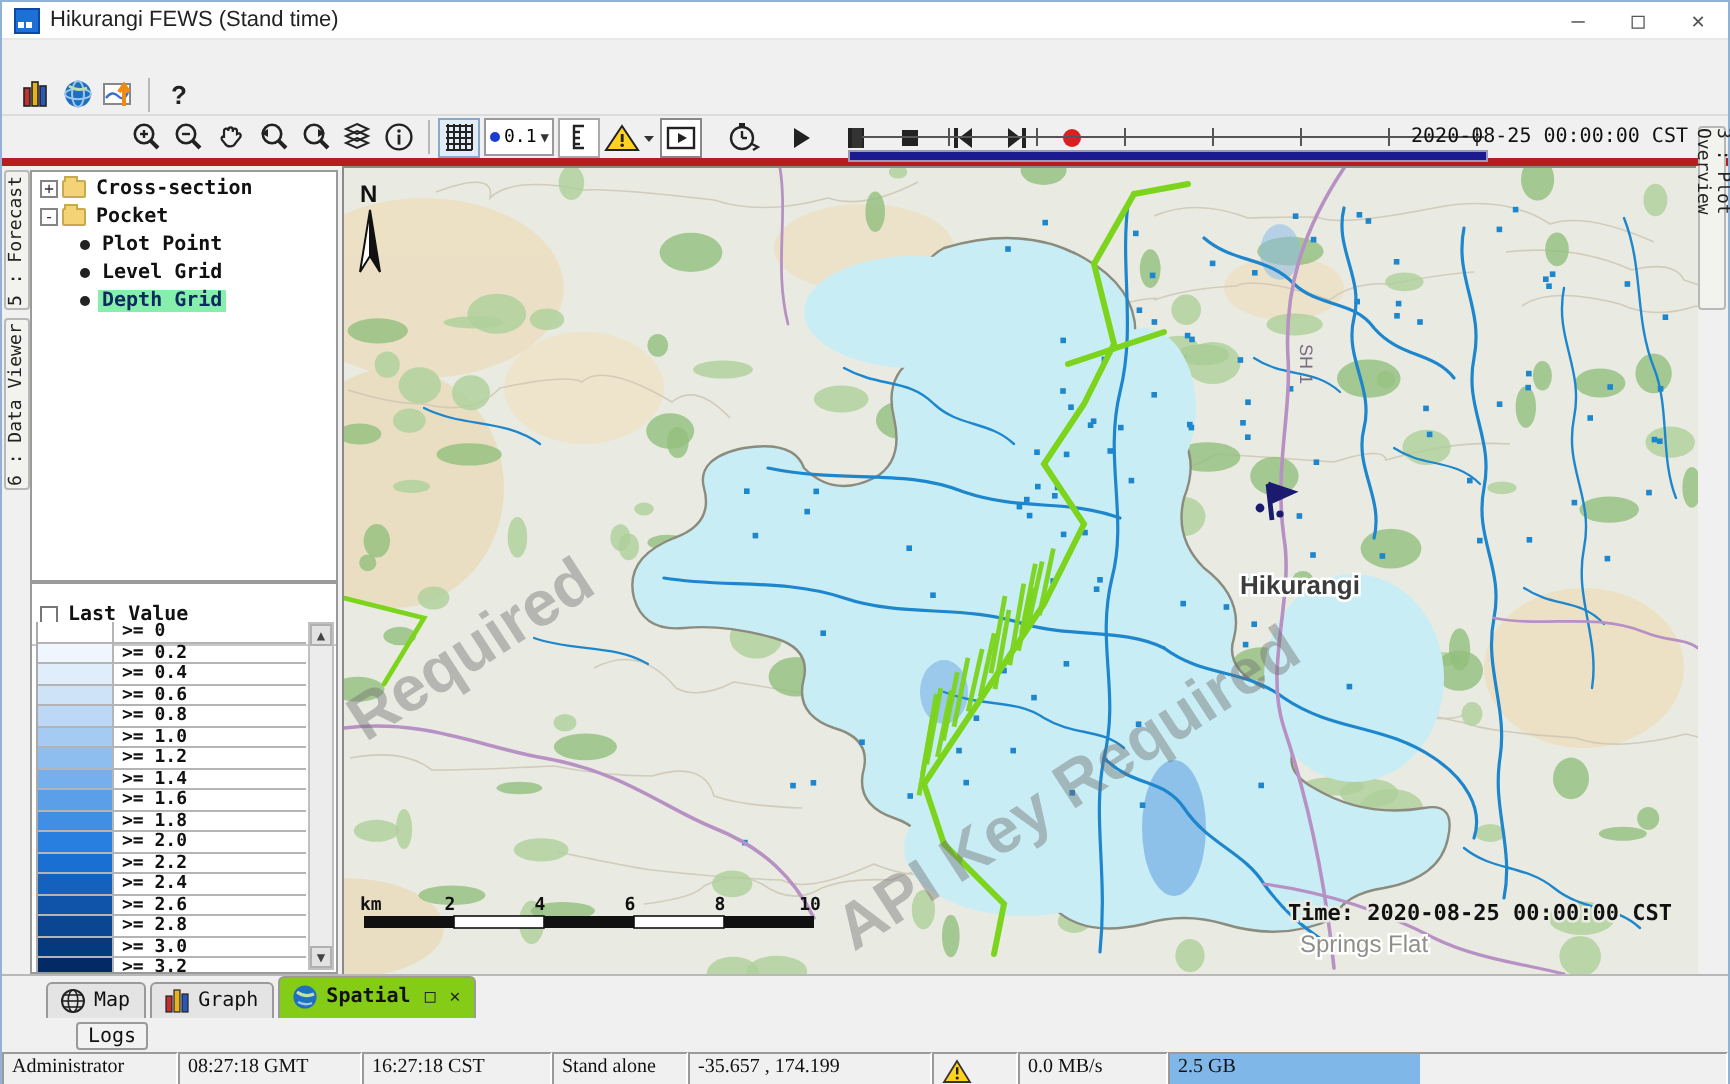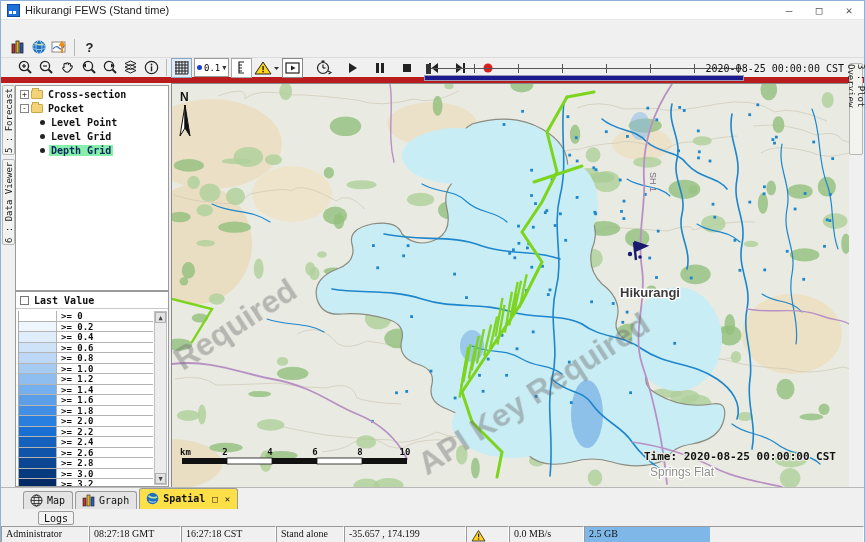--- a/index.html
+++ b/index.html
@@ -21,21 +21,21 @@
   .winbtn { width:30px; height:17px; display:flex; align-items:center; justify-content:center;
     color:#555; font-size:11px; font-family:"DejaVu Sans Mono",monospace;}
   
   #menubar { position:absolute; left:0; top:19px; width:100%; height:17px; background:#f0f0f0;
     display:flex; align-items:center; padding-left:6px; border-bottom:1px solid #e2e2e2;}
   .menu-item { font-size:11px; color:#111; padding:1px 8px; }
   
   #toolbar-top { position:absolute; left:0; top:36px; width:100%; height:21px; background:#f0f0f0;
     display:flex; align-items:center; padding-left:6px; border-bottom:1px solid #dcdcdc;}
   #toolbar-main { position:absolute; left:0; top:57px; width:100%; height:25px; background:#f0f0f0;
-    display:flex; align-items:center; border-bottom:6px solid #b91c1c;}
+    display:flex; align-items:center; border-bottom:4px solid #b91c1c;padding-left:48px;}
   .tbtn { width:21px; height:20px; display:flex; align-items:center; justify-content:center; }
   .tsep { width:1px; height:17px; background:#b8b8b8; margin:0 4px; }
   .pressed { border:1px solid #8aa8c8; background:#e2ecf6; }
   #threshold-dd { height:19px; border:1px solid #9a9a9a; background:#fff; display:flex;
     align-items:center; padding:0 2px; margin:0 2px; font-size:9px;}
   #threshold-dd .dot{width:5px;height:5px;border-radius:50%;background:#1a3fd0;margin-right:2px;}
   .dd-caret { font-size:7px; color:#333; margin-left:2px;}
   #timeline { position:absolute; left:423px; top:59px; width:320px; height:20px; }
   #timeline-line { position:absolute; left:4px; right:2px; top:8px; height:1px; background:#555; }
   .tl-tick { position:absolute; top:4px; width:1px; height:9px; background:#555; }
@@ -59,21 +59,21 @@
   .folder { width:12px; height:9px; background:#f3d376; border:1px solid #c9a94e; border-radius:1px;
     margin-right:3px; position:relative;}
   .folder:before{content:"";position:absolute;left:0;top:-3px;width:5px;height:2px;background:#f3d376;
     border:1px solid #c9a94e;border-bottom:none;}
   .bullet { width:5px; height:5px; border-radius:50%; background:#222; margin:0 4px 0 24px;}
   .tree-label { color:#111; padding:0 2px;}
   .tree-label.sel { background:#86efac; color:#0d2a5c; }
   
   #legend-panel { position:absolute; left:14px; top:290px; width:154px; height:196px; background:#fff;
     border:1px solid #9a9a9a; font-family:"DejaVu Sans Mono",monospace; overflow:hidden;}
-  #legend-check-row { display:flex; align-items:center; height:17px; padding-left:4px;
+  #legend-check-row { display:flex; align-items:center; height:31px; padding-left:4px;
     border-bottom:1px solid #c8c8c8;}
   #legend-checkbox { width:9px; height:9px; border:1px solid #777; background:#fff; margin-right:5px;}
   #legend-check-label { font-size:10px; font-weight:bold; color:#111;}
   #legend-table { position:absolute; left:2px; top:19px; right:15px; bottom:0; border-left:1px solid #aaa;}
   .legend-row { display:flex; height:10.5px; border-bottom:1px solid #b4b4b4; }
   .legend-swatch { width:38px; border-right:1px solid #b4b4b4; }
   .legend-label { flex:1; font-size:9px; color:#111; line-height:10px; padding-left:4px; font-weight:bold;}
   #legend-scroll { position:absolute; right:1px; top:19px; width:13px; bottom:1px; background:#ececec;
     border:1px solid #c0c0c0; display:flex; flex-direction:column; justify-content:space-between;
     align-items:center;}
@@ -81,21 +81,21 @@
     border:1px solid #b0b0b0; text-align:center; line-height:10px;}
   
   #map-wrap { position:absolute; left:170px; top:82px; width:677px; height:404px;
     border:1px solid #8a8a8a; background:#e9ebe2; }
   
   #bottom-tabbar { position:absolute; left:0; top:486px; width:100%; height:22px; background:#f0f0f0;
     border-top:1px solid #b8b8b8; display:flex; align-items:flex-end; padding-left:22px;}
   .btab { display:flex; align-items:center; gap:4px; font-size:10px; color:#111;
     font-family:"DejaVu Sans Mono",monospace; border:1px solid #9a9a9a; border-bottom:none;
     background:#e4e4e4; padding:2px 7px 3px 6px; border-radius:3px 3px 0 0; margin-right:2px; height:18px;}
-  .btab.active { background:#fde047; height:21px; font-weight:bold;text-align:right;}
+  .btab.active { background:#84cc16; height:21px; font-weight:bold;text-align:right;}
   .btab .tabctl { font-size:9px; color:#222; margin-left:3px;}
   #logs-row { position:absolute; left:0; top:508px; width:100%; height:17px; background:#f0f0f0;
     display:flex; align-items:center; padding-left:37px;}
   #logs-btn { font-size:10px; font-family:"DejaVu Sans Mono",monospace; color:#111;
     border:1px solid #9a9a9a; background:#f2f2f2; border-radius:2px; padding:0 5px; height:14px;
     line-height:13px;}
   
   #statusbar { position:absolute; left:0; top:525px; width:100%; height:17px; background:#f0f0f0;
     display:flex; font-family:"DejaVu Sans Mono",monospace; font-size:10px; color:#111;}
   .scell { border:1px solid; border-color:#9a9a9a #ffffff #ffffff #9a9a9a; height:17px;
@@ -318,21 +318,21 @@
       <span class="folder"></span>
       <span class="tree-label">Cross-section</span>
     </div>
     <div class="tree-row">
       <span class="expander">-</span>
       <span class="folder"></span>
       <span class="tree-label">Pocket</span>
     </div>
     <div class="tree-row">
       <span class="bullet"></span>
-      <span class="tree-label">Level Point</span>
+      <span class="tree-label">Plot Point</span>
     </div>
     <div class="tree-row">
       <span class="bullet"></span>
       <span class="tree-label">Level Grid</span>
     </div>
     <div class="tree-row">
       <span class="bullet"></span>
       <span class="tree-label sel">Depth Grid</span>
     </div>
   </div>

